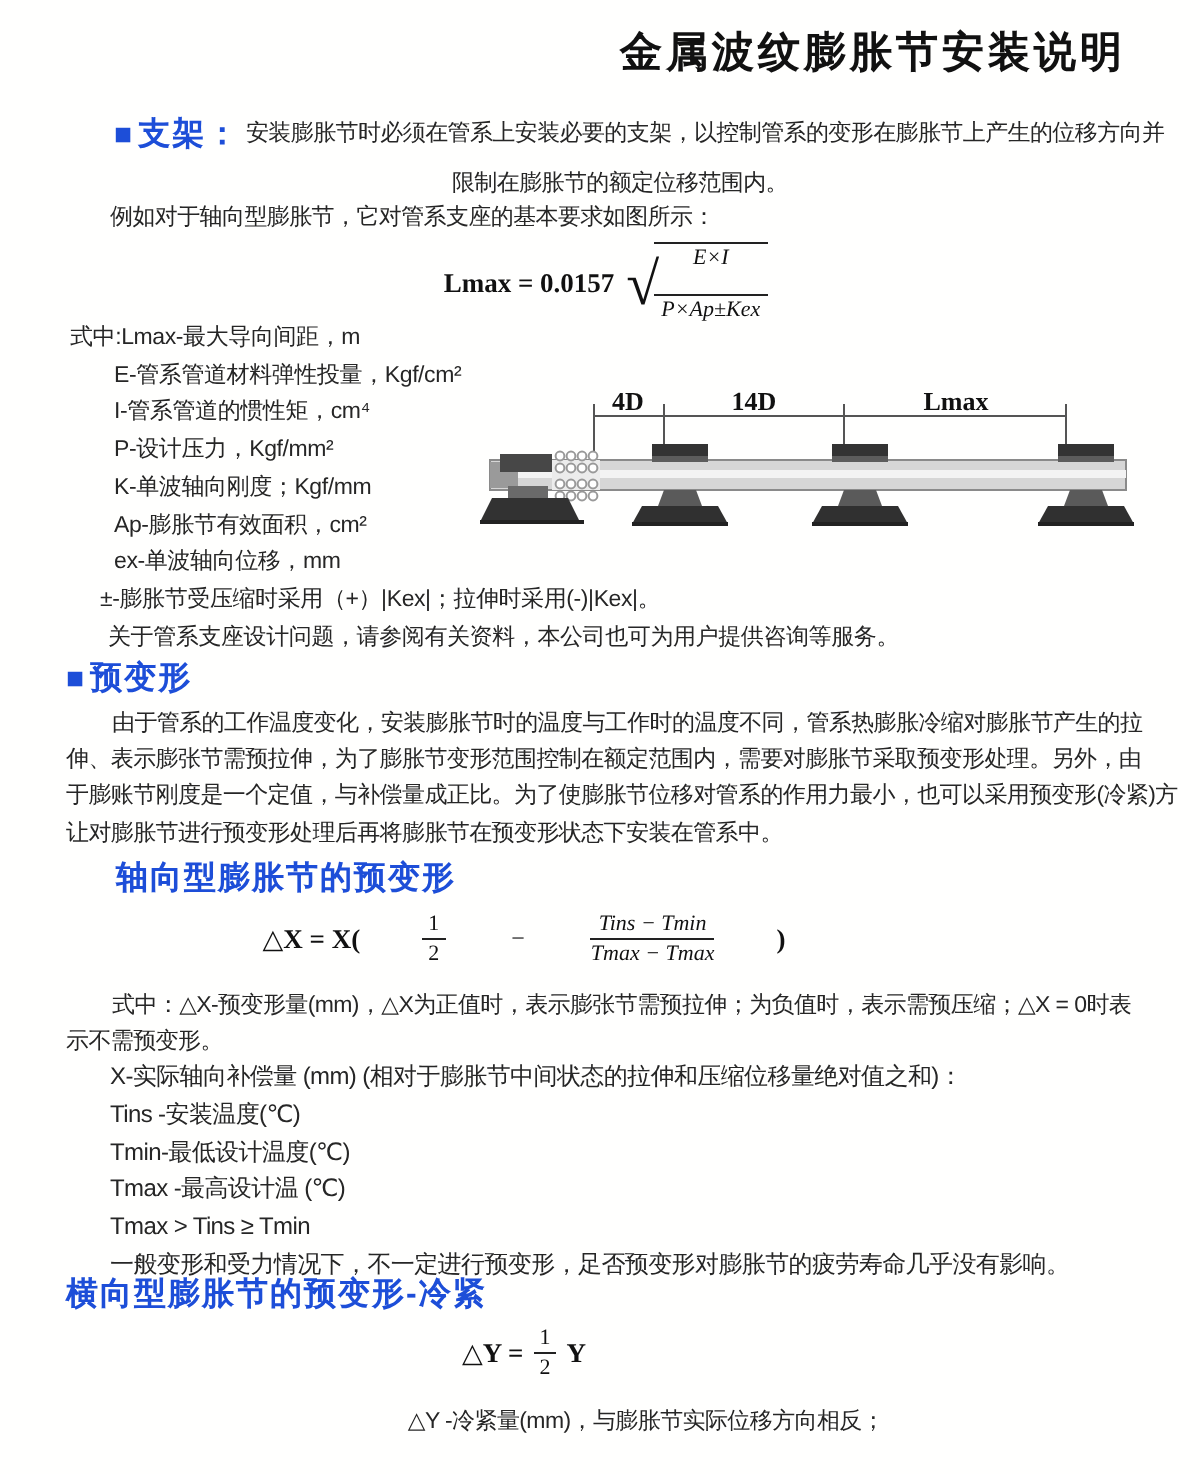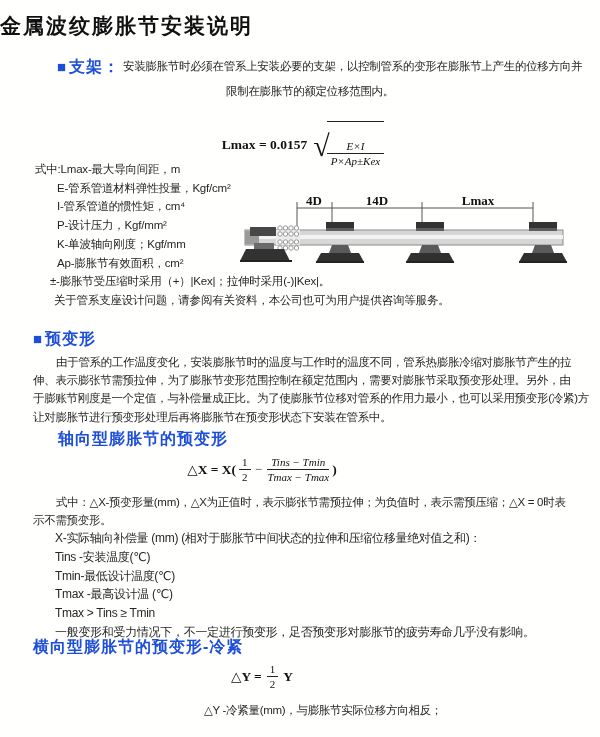--- a/index.html
+++ b/index.html
@@ -4,54 +4,54 @@
 <style>
   html,body{margin:0;padding:0;background:#ffffff;}
   .page{
     position:relative;width:600px;height:737px;background:#fffffe;
     font-family:"Liberation Sans","DejaVu Sans",sans-serif;color:#222;
     overflow:hidden;
   }
   .abs{position:absolute;}
   .nowrap{white-space:nowrap;}
   .title{
-    top:12px;left:0;width:563px;text-align:left;
+    top:12px;left:0;width:563px;text-align:right;
     font-size:21px;font-weight:bold;color:#111;letter-spacing:2px;
   }
   .sec-head{font-size:16px;font-weight:bold;color:#1d4ed8;letter-spacing:1px;}
   .marker{font-size:15px;margin-right:2px;}
   .body-txt{font-size:11.5px;letter-spacing:-0.3px;color:#262626;}
   .sup-line1{top:57px;left:57px;width:540px;}
   .sup-line1 .after-head{vertical-align:2px;}
   .sup-line2{top:84px;left:30px;width:560px;text-align:center;}
   .sup-line3{top:101px;left:55px;width:540px;}
   
   .formula1{top:121px;left:0;width:606px;display:flex;justify-content:center;align-items:center;
     font-family:"Liberation Serif","DejaVu Serif",serif;color:#111;}
   .f1-lhs{font-weight:bold;font-size:13.5px;margin-right:6px;}
   .radical{font-size:30px;line-height:28px;font-weight:400;margin-right:-3px;position:relative;top:1px;}
   .sqrt-frac{display:inline-block;border-top:1.5px solid #222;text-align:center;
     font-style:italic;font-size:11px;line-height:13px;}
-  .sqrt-frac .num{display:block;border-bottom:1px solid #222;padding:1px 14px 0 14px;margin-top:17px;}
+  .sqrt-frac .num{display:block;border-bottom:1px solid #222;padding:1px 14px 11px 14px;}
   .sqrt-frac .den{display:block;padding:1px 4px;}
   
   .defs{top:160px;left:35px;width:560px;font-size:11.5px;letter-spacing:-0.2px;line-height:18.7px;color:#262626;}
   .defs .ind{padding-left:22px;}
   .defs .ind2{padding-left:15px;}
   .defs .ind3{padding-left:19px;}
   
   .diagram{top:192px;left:240px;width:335px;height:100px;}
   
   .pre-head{top:329px;left:33px;}
   .pre-para{top:353px;left:33px;width:562px;line-height:18.2px;}
   .pre-para .first{text-indent:23px;}
   .axial-head{top:429px;left:58px;}
   
   .formula2{top:456px;left:0;width:524px;display:flex;justify-content:center;align-items:center;
-    font-family:"Liberation Serif","DejaVu Serif",serif;color:#111;}
+    font-family:"Liberation Serif","DejaVu Serif",serif;color:#111;gap:28px;}
   .f2-lhs,.f2-rhs{font-weight:bold;font-size:13.5px;}
   .sfrac{display:inline-flex;flex-direction:column;text-align:center;font-size:11px;line-height:12px;margin:0 3px;}
   .sfrac .n{border-bottom:1px solid #222;padding:0 3px 1px 3px;}
   .sfrac .d{padding-top:1px;}
   .sfrac.ital{font-style:italic;}
   .f2-minus{font-size:12px;margin:0 2px;}
   .axial-p1{top:495px;left:33px;width:562px;text-indent:23px;}
   .axial-p2{top:513px;left:33px;width:560px;}
   .axial-defs{top:529px;left:55px;width:540px;font-size:12px;letter-spacing:-0.3px;line-height:18.8px;color:#262626;}
   .lateral-head{top:637px;left:33px;}
@@ -66,37 +66,39 @@
 
 <div class="page">
 
   <div class="abs title">金属波纹膨胀节安装说明</div>
 
   <div class="abs sup-line1 nowrap body-txt">
     <span class="sec-head"><span class="marker">■</span><span>支架：</span></span>
     <span class="after-head">安装膨胀节时必须在管系上安装必要的支架，以控制管系的变形在膨胀节上产生的位移方向并</span>
   </div>
   <div class="abs sup-line2 nowrap body-txt">限制在膨胀节的额定位移范围内。</div>
+  <div class="abs sup-line3 nowrap body-txt">例如对于轴向型膨胀节，它对管系支座的基本要求如图所示：</div>
 
   <div class="abs formula1">
     <span class="f1-lhs">Lmax = 0.0157</span>
     <span class="radical">√</span>
     <span class="sqrt-frac">
       <span class="num">E×I</span>
       <span class="den">P×Ap±Kex</span>
     </span>
   </div>
 
   <div class="abs defs">
     <div>式中:Lmax-最大导向间距，m</div>
     <div class="ind">E-管系管道材料弹性投量，Kgf/cm²</div>
     <div class="ind">I-管系管道的惯性矩，cm⁴</div>
     <div class="ind">P-设计压力，Kgf/mm²</div>
     <div class="ind">K-单波轴向刚度；Kgf/mm</div>
     <div class="ind">Ap-膨胀节有效面积，cm²</div>
+    <div class="ind">ex-单波轴向位移，mm</div>
     <div class="ind2">±-膨胀节受压缩时采用（+）|Kex|；拉伸时采用(-)|Kex|。</div>
     <div class="ind3">关于管系支座设计问题，请参阅有关资料，本公司也可为用户提供咨询等服务。</div>
   </div>
 
   <svg class="abs diagram" viewBox="0 0 335 100">
 
     <g stroke="#555" stroke-width="1">
       <line x1="57" y1="16" x2="293" y2="16"></line>
       <line x1="57" y1="10" x2="57" y2="37"></line>
       <line x1="92" y1="10" x2="92" y2="37"></line>

